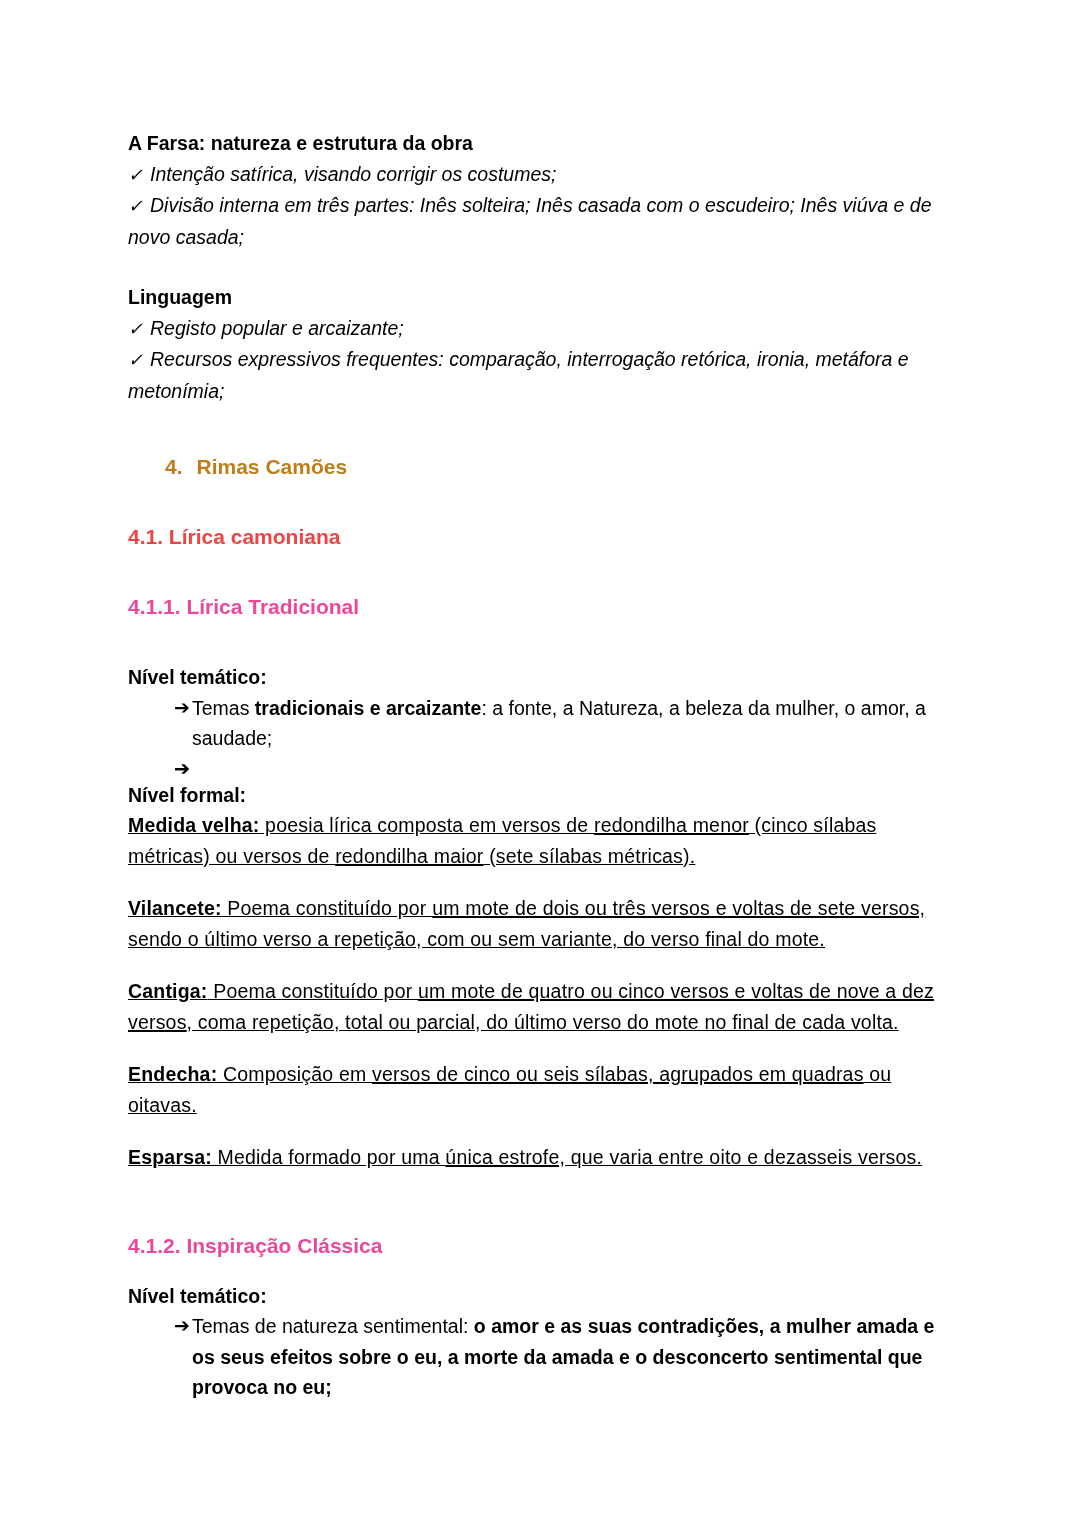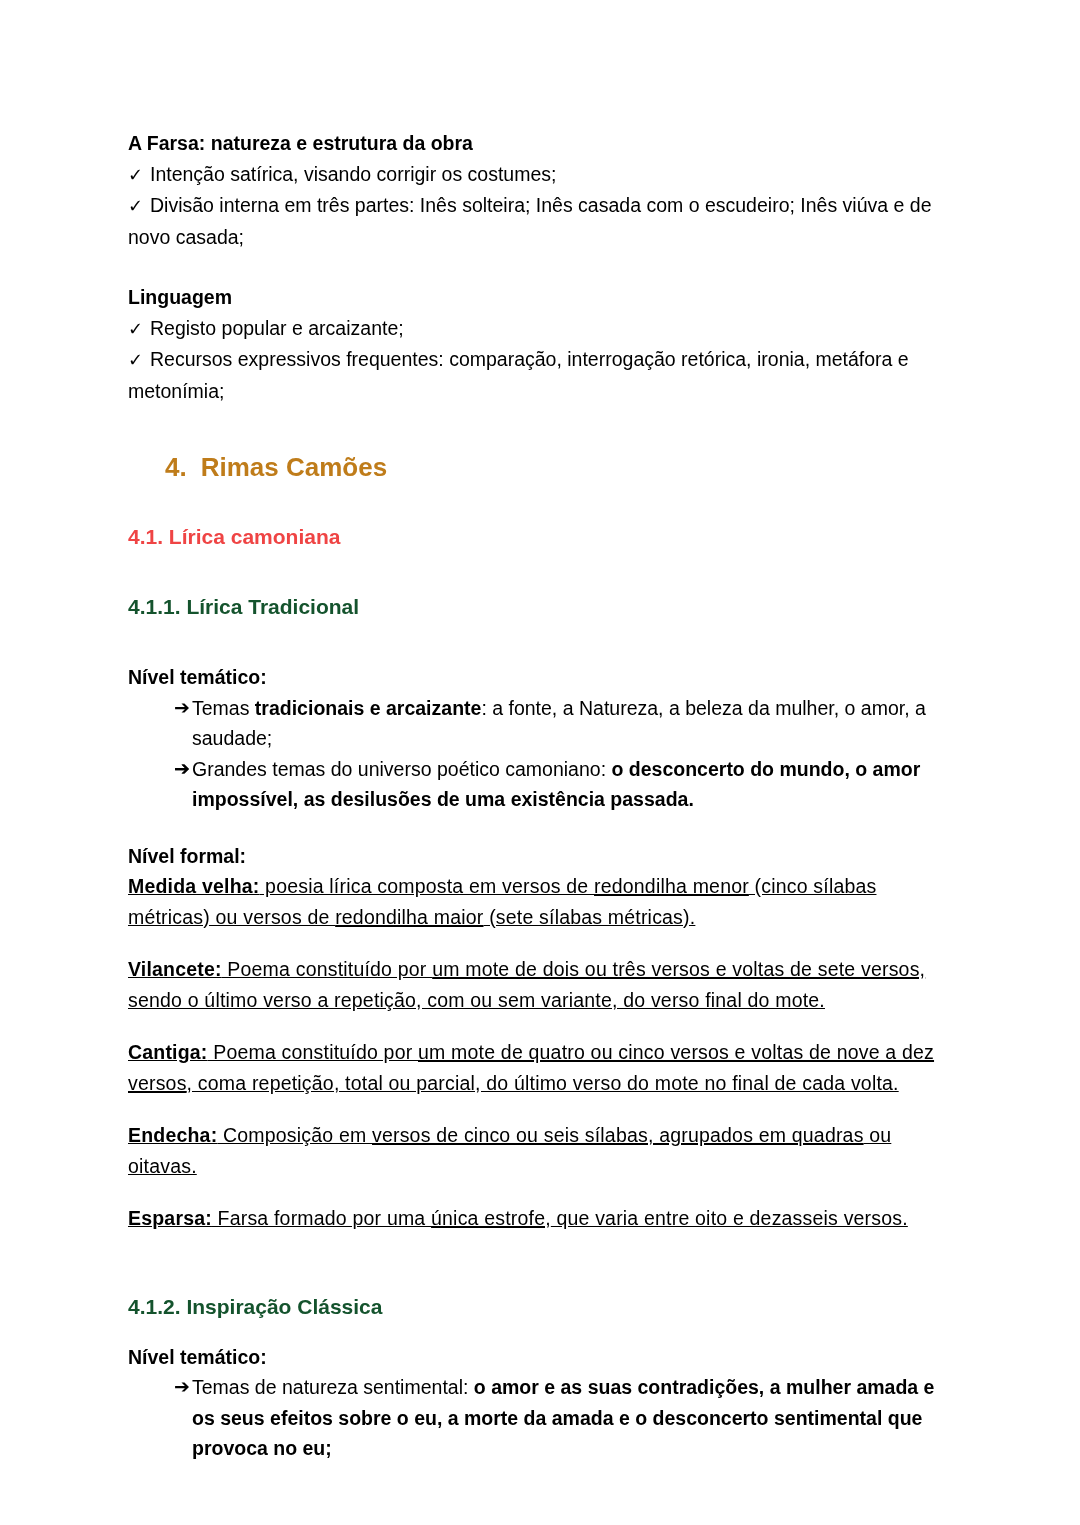--- a/index.html
+++ b/index.html
@@ -38,51 +38,52 @@
   u, .u { text-decoration: underline; text-underline-offset: 2px; }
 
   
   .h-bold {
     font-size: 19.5px;
     line-height: 30.5px;
     font-weight: bold;
   }
 
   .h-section {
-    font-size: 26px;
+    font-size: 21px;
     line-height: 30px;
     font-weight: bold;
     color: #bf7c1a;
     margin: 0;
     padding-left: 37px;
   }
   .h-section .num { margin-right: 14px; }
 
   .h-sub {
     font-size: 21px;
     line-height: 30px;
     font-weight: bold;
     color: #ef4444;
     margin: 0;
   }
 
   .h-subsub {
     font-size: 21px;
     line-height: 30px;
     font-weight: bold;
-    color: #14532d;
+    color: #ec4899;
     margin: 0;
   }
 
   
   .check-item {
     font-size: 19.5px;
     line-height: 30.5px;
     max-width: 816px;
     display: block;
+    font-style: italic;
   }
   .check-mark {
     display: inline-block;
     width: 22px;
     font-size: 18px;
   }
 
   
   .arrow-list {
     margin: 0;
@@ -159,21 +160,20 @@
   <ul class="arrow-list">
     <li class="arrow-item">
       <span class="arrow-glyph">➔</span>
       <span><span>Temas </span><b>tradicionais e arcaizante</b><span>: a fonte, a Natureza, a beleza da mulher, o amor, a saudade;</span></span>
     </li>
     <li class="arrow-item">
       <span class="arrow-glyph">➔</span>
     </li>
     <li class="arrow-item">
       <span class="arrow-glyph">➔</span>
-      <span><span>Grandes temas do universo poético camoniano: </span><b>o desconcerto do mundo, o amor impossível, as desilusões de uma existência passada.</b></span>
     </li>
   </ul>
 
   <div class="sp-26"></div>
 
   <div class="h-bold">Nível formal:</div>
 
   <div class="para">
     <b>Medida velha:</b><span><span> poesia lírica composta em versos de </span><u>redondilha menor</u><span> (cinco sílabas métricas) ou versos de </span><u>redondilha maior</u><span> (sete sílabas métricas).</span></span>
   </div>
@@ -192,21 +192,21 @@
 
   <div class="sp-22"></div>
 
   <div class="para">
     <b>Endecha:</b><span><span> Composição em </span><u>versos de cinco ou seis sílabas, agrupados em quadras</u><span> ou oitavas.</span></span>
   </div>
 
   <div class="sp-22"></div>
 
   <div class="para">
-    <b>Esparsa:</b><span><span> Farsa formado por uma </span><u>única estrofe,</u><span> que varia entre oito e dezasseis versos.</span></span>
+    <b>Esparsa:</b><span><span> Medida formado por uma </span><u>única estrofe,</u><span> que varia entre oito e dezasseis versos.</span></span>
   </div>
 
   <div class="sp-58"></div>
 
   <div class="h-subsub">4.1.2. Inspiração Clássica</div>
 
   <div class="sp-20"></div>
 
   <div class="h-bold">Nível temático:</div>
 

